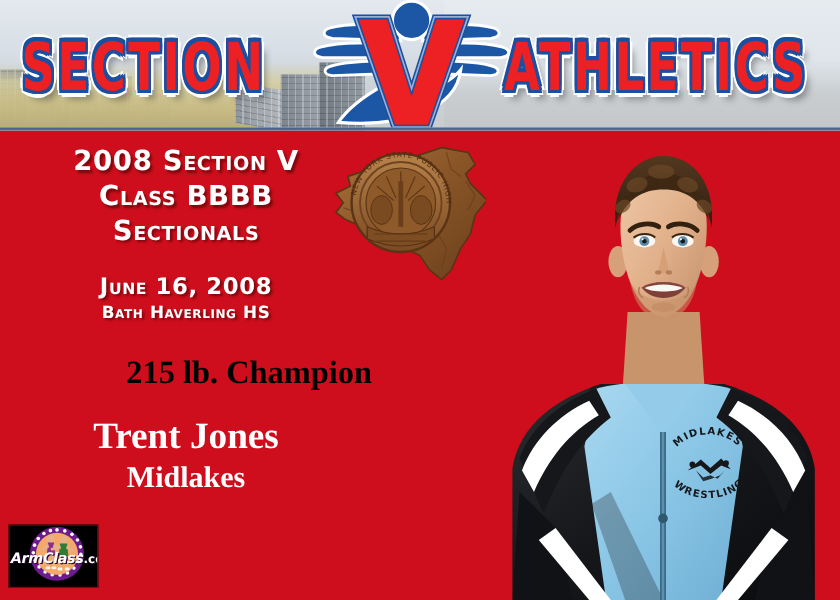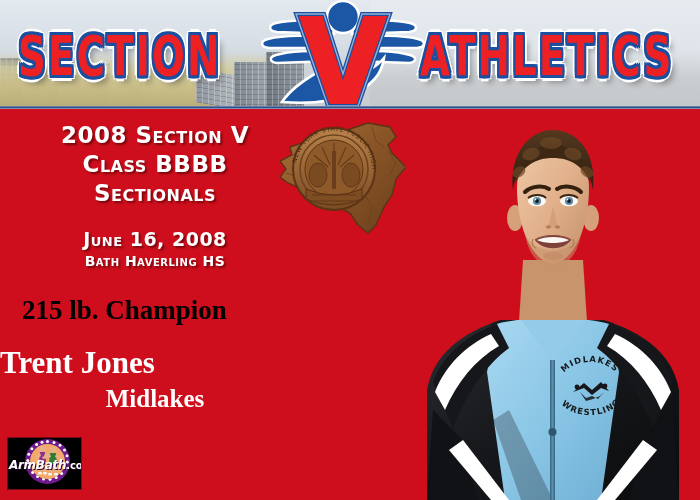--- a/index.html
+++ b/index.html
@@ -118,30 +118,30 @@
     white-space: nowrap;
   }
   .t-event1 { top: 122px; font-size: 23px; }
   .t-event2 { top: 151px; font-size: 23px; }
   .t-event3 { top: 180px; font-size: 23px; }
   .t-date   { top: 228px; font-size: 19px; }
   .t-venue  { top: 253px; font-size: 14px; }
 
   .t-weight {
     position: absolute; left: 0; width: 310px; top: 295px;
-    text-align: left;
+    text-align: right;
     color: #000000;
     font-family: "Liberation Serif", serif;
     font-weight: 700;
     font-size: 27px;
     white-space: nowrap;
-    margin-left: 22px;
   }
   .t-name {
     position: absolute; left: 0; width: 310px; top: 345px;
+    text-align: center;
     color: #ffffff;
     font-family: "Liberation Serif", serif;
     font-weight: 700;
     font-size: 31px;
     white-space: nowrap;
   }
   .t-team {
     position: absolute; left: 0; width: 310px; top: 385px;
     text-align: center;
     color: #ffffff;
@@ -489,16 +489,16 @@
         <circle cx="23" cy="7" r="3.1" fill="#E8B08A"></circle>
         <path d="M20 10 L26 10 L27 21 L19 21 Z" fill="#2E7D32"></path>
         <path d="M20 11 L12 14 L13 16 L21 14 Z" fill="#E8B08A"></path>
         <path d="M26 11 L31 15 L30 17 L25 14 Z" fill="#E8B08A"></path>
         <path d="M20 21 L19 30 L21 30 L22.5 22 Z" fill="#E8B08A"></path>
         <path d="M25 21 L27 30 L25 30 L23.5 22 Z" fill="#E8B08A"></path>
         <rect x="18" y="30" width="4" height="2.4" rx="1" fill="#F6F2EC"></rect>
         <rect x="24" y="30" width="4" height="2.4" rx="1" fill="#F6F2EC"></rect>
       </g>
     </svg>
-    <div id="ad-text"><span>Arm</span><span>Bath</span><span class="dotcom">.com</span></div>
+    <div id="ad-text"><span>Arm</span><span>Class</span><span class="dotcom">.com</span></div>
   </div>
 
 </div>
 
 </body></html>

